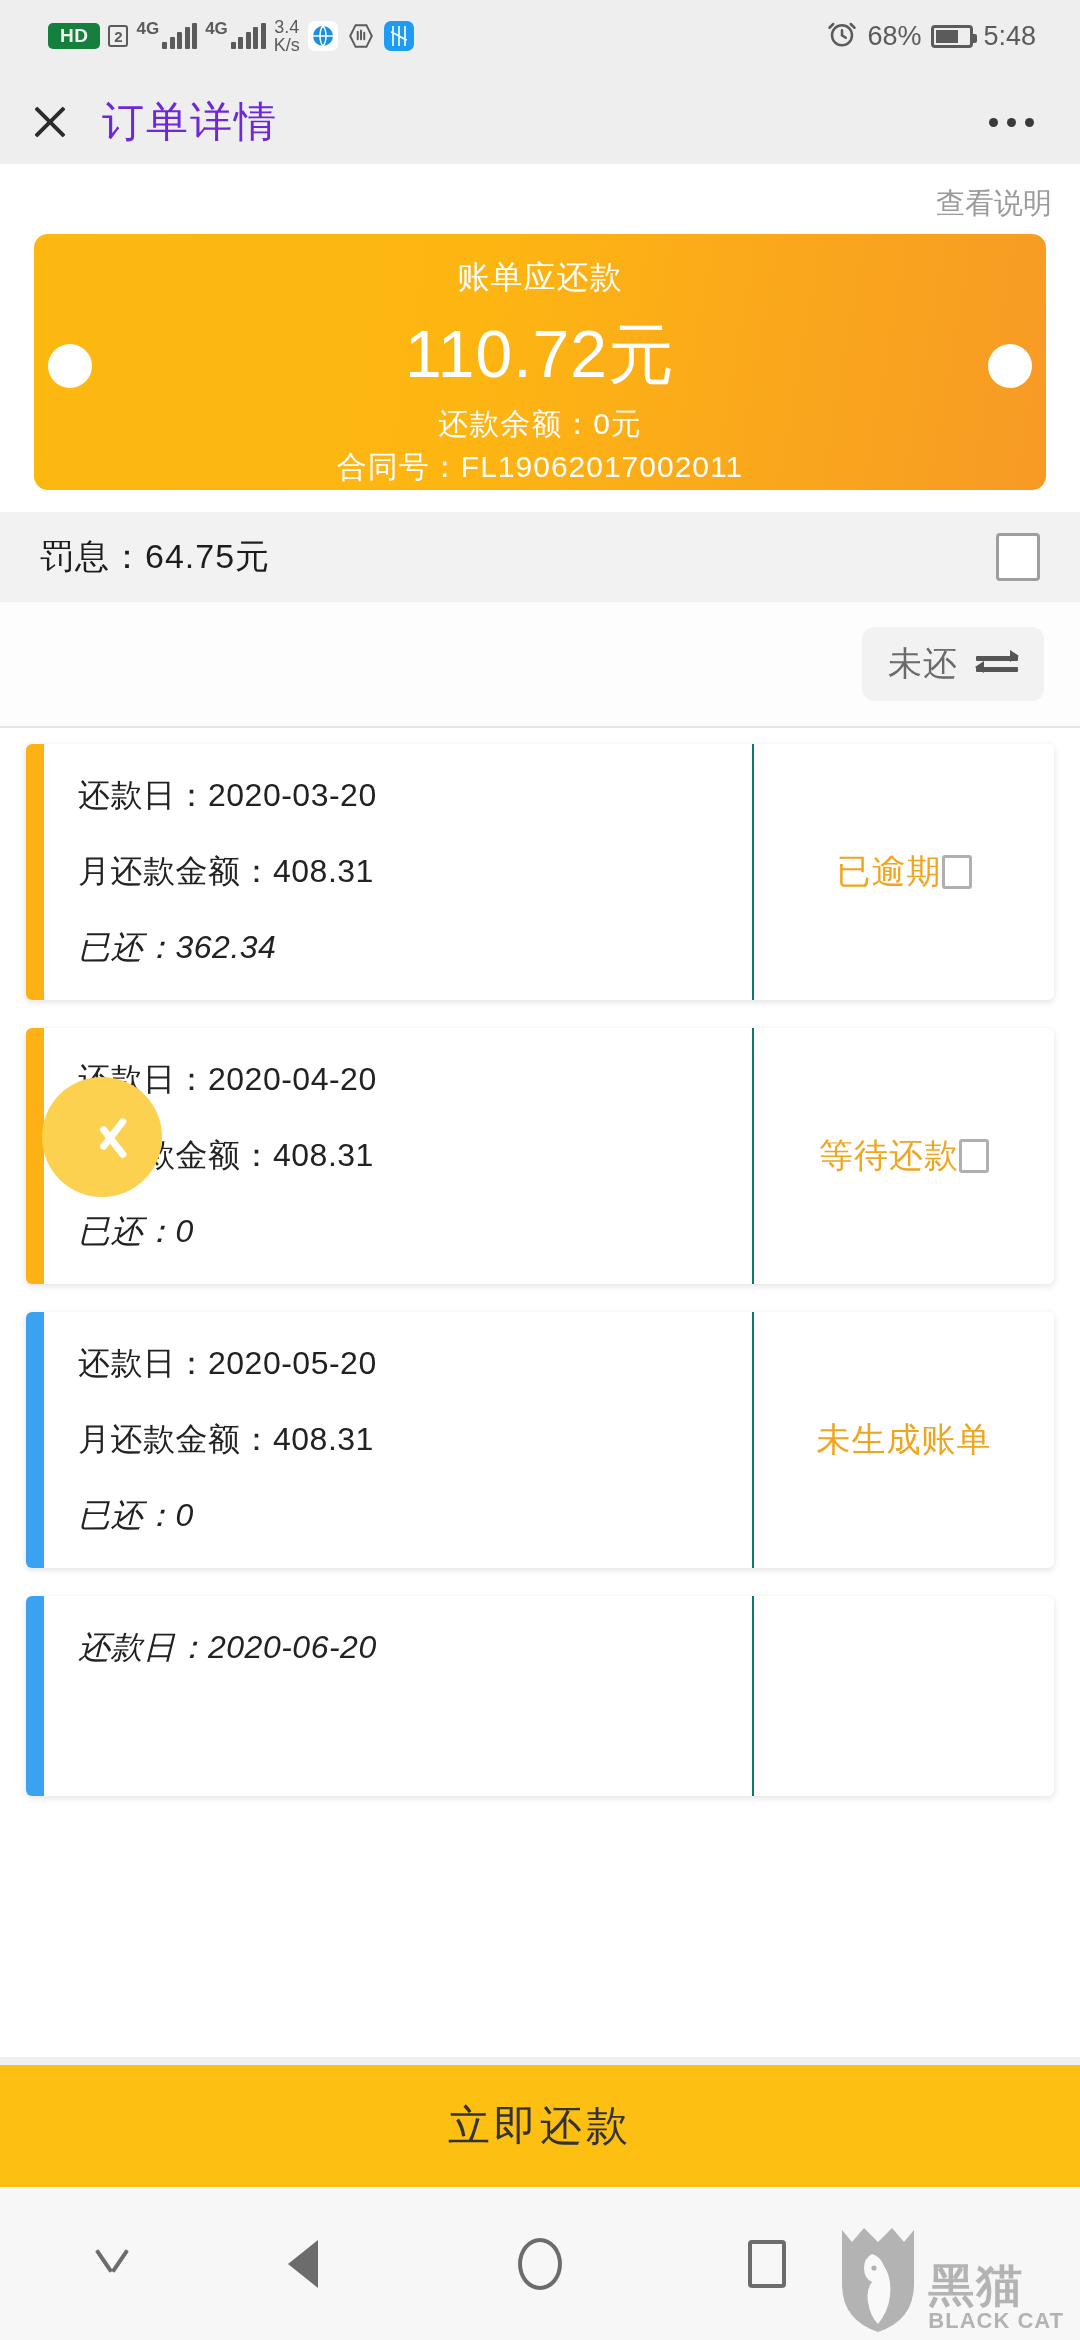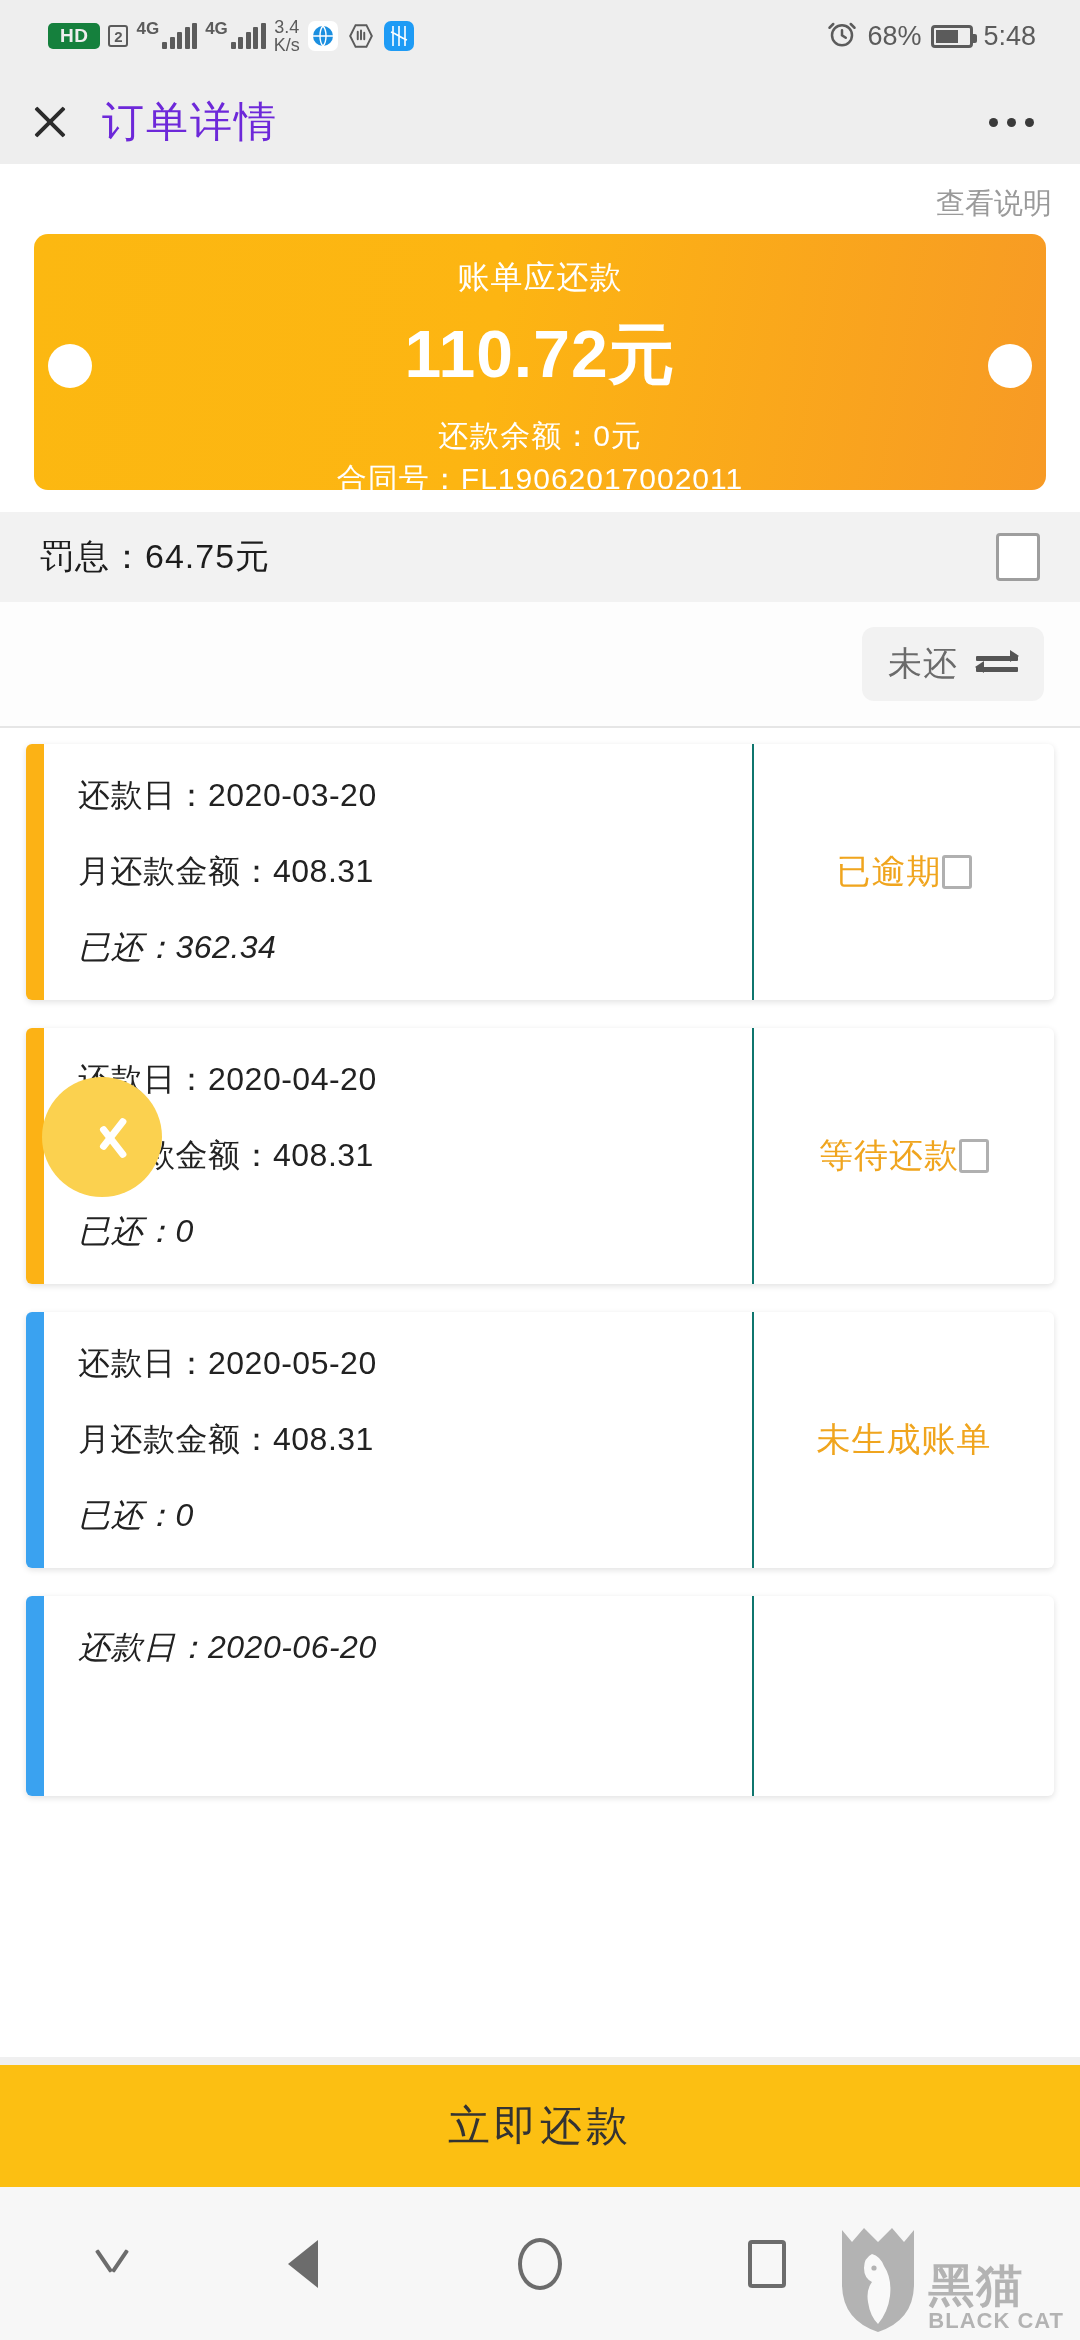--- a/index.html
+++ b/index.html
@@ -84,22 +84,22 @@
   }
 
   
   .ticket-wrap { padding: 0 34px; position: relative; }
   .ticket {
     position: relative; height: 256px; border-radius: 14px;
     background: linear-gradient(100deg, #fcb811 0%, #fdb512 45%, #f79a25 100%);
     color: #fff; text-align: center; overflow: hidden;
   }
   .ticket-label { font-size: 32px; padding-top: 22px; letter-spacing: 1px; }
-  .ticket-amount { font-size: 66px; font-weight: 700; letter-spacing: 1px; margin-top: 10px; }
-  .ticket-sub { font-size: 30px; margin-top: 16px; letter-spacing: 1px; }
+  .ticket-amount { font-size: 66px; font-weight: 400; letter-spacing: 1px; margin-top: 10px; }
+  .ticket-sub { font-size: 30px; margin-top: 4px; letter-spacing: 1px; }
   .ticket-sub2 { font-size: 30px; margin-top: 2px; letter-spacing: 1px; }
   .notch {
     position: absolute; width: 44px; height: 44px; border-radius: 50%;
     background: #ffffff; top: 110px;
   }
   .notch.left  { left: 14px; }
   .notch.right { right: 14px; }
 
   
   .fee-row {

